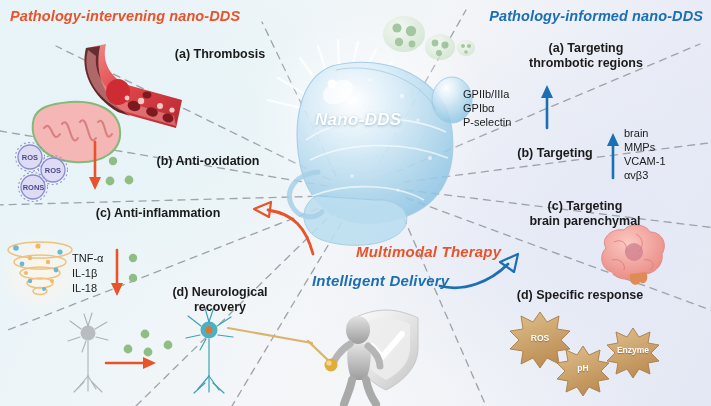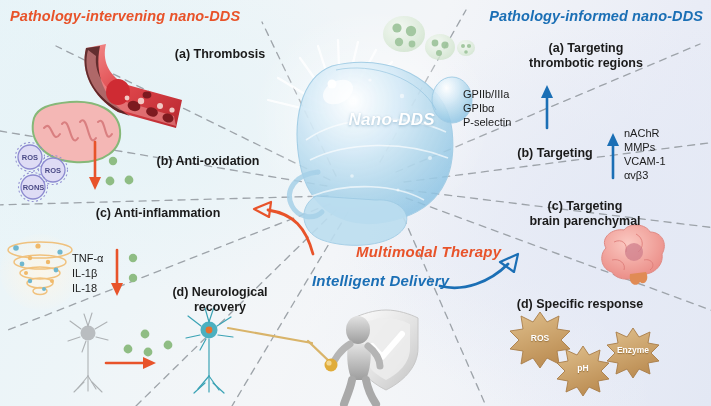--- a/index.html
+++ b/index.html
@@ -28,21 +28,21 @@
   .sec{font-size:12.5px;font-weight:bold;color:#1b1b1b;text-align:center;}
   .mol{font-size:11px;color:#1b1b1b;line-height:1.32;}
   .mol.l{text-align:left;}
   .cta{font-size:15px;font-weight:bold;font-style:italic;letter-spacing:.2px;}
   .cta.orange{color:#e8532a;}
   .cta.blue{color:#1b6fb5;}
   .nanolabel{
     position:absolute;font-size:17px;font-weight:bold;font-style:italic;
     color:#ffffff;letter-spacing:.3px;
     text-shadow:0 1px 3px rgba(120,165,195,.75),0 0 7px rgba(255,255,255,.45);
-    left:315px;top:110px;width:120px;text-align:right;
+    left:315px;top:110px;width:120px;text-align:left;
   }
   .burstlbl{
     position:absolute;color:#ffffff;font-size:8.5px;font-weight:bold;
     text-align:center;text-shadow:0 1px 1px rgba(120,85,35,.6);
     pointer-events:none;
   }
   .roslbl{
     position:absolute;color:#4a4a86;font-size:7.5px;font-weight:bold;
     text-align:center;pointer-events:none;
   }
@@ -377,27 +377,27 @@
 
   <div class="burstlbl" style="left:518px;top:333px;width:44px;">ROS</div>
   <div class="burstlbl" style="left:563px;top:363px;width:40px;">pH</div>
   <div class="burstlbl" style="left:608px;top:345px;width:50px;">Enzyme</div>
 
   <div class="t sec" style="left:506px;top:41px;width:160px;">(a) Targeting</div>
   <div class="t sec" style="left:496px;top:56px;width:180px;">thrombotic regions</div>
   <div class="t sec" style="left:480px;top:146px;width:150px;">(b) Targeting</div>
   <div class="t sec" style="left:510px;top:199px;width:150px;">(c) Targeting</div>
   <div class="t sec" style="left:500px;top:214px;width:170px;">brain parenchymal</div>
-  <div class="t sec" style="left:485px;top:297px;width:190px;">(d) Specific response</div>
+  <div class="t sec" style="left:485px;top:288px;width:190px;">(d) Specific response</div>
 
   <div class="t mol" style="left:463px;top:87px;width:78px;">GPIIb/IIIa</div>
   <div class="t mol" style="left:463px;top:101px;width:78px;">GPIbα</div>
   <div class="t mol" style="left:463px;top:115px;width:78px;">P-selectin</div>
 
-  <div class="t mol l" style="left:624px;top:126px;">nAChR</div>
+  <div class="t mol l" style="left:624px;top:126px;">brain</div>
   <div class="t mol l" style="left:624px;top:140px;">MMPs</div>
   <div class="t mol l" style="left:624px;top:154px;">VCAM-1</div>
   <div class="t mol l" style="left:624px;top:168px;">αvβ3</div>
 
   <svg class="svgfull" viewBox="0 0 711 406">
 
     <g>
       <path d="M313,254 C306,228 294,214 268,210" fill="none" stroke="#e8532a" stroke-width="2.8" stroke-linecap="round"></path>
       <path d="M254,209 L271,202 L269,217 Z" fill="none" stroke="#e8532a" stroke-width="2.2" stroke-linejoin="round"></path>
     </g>

